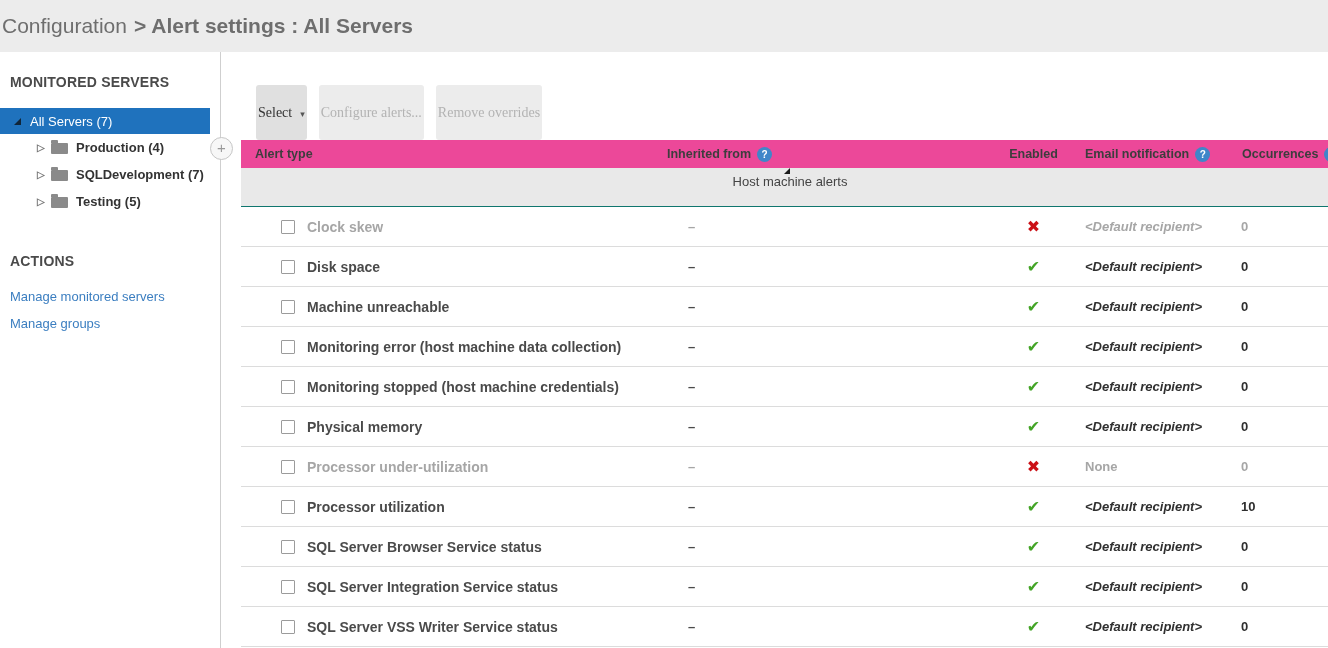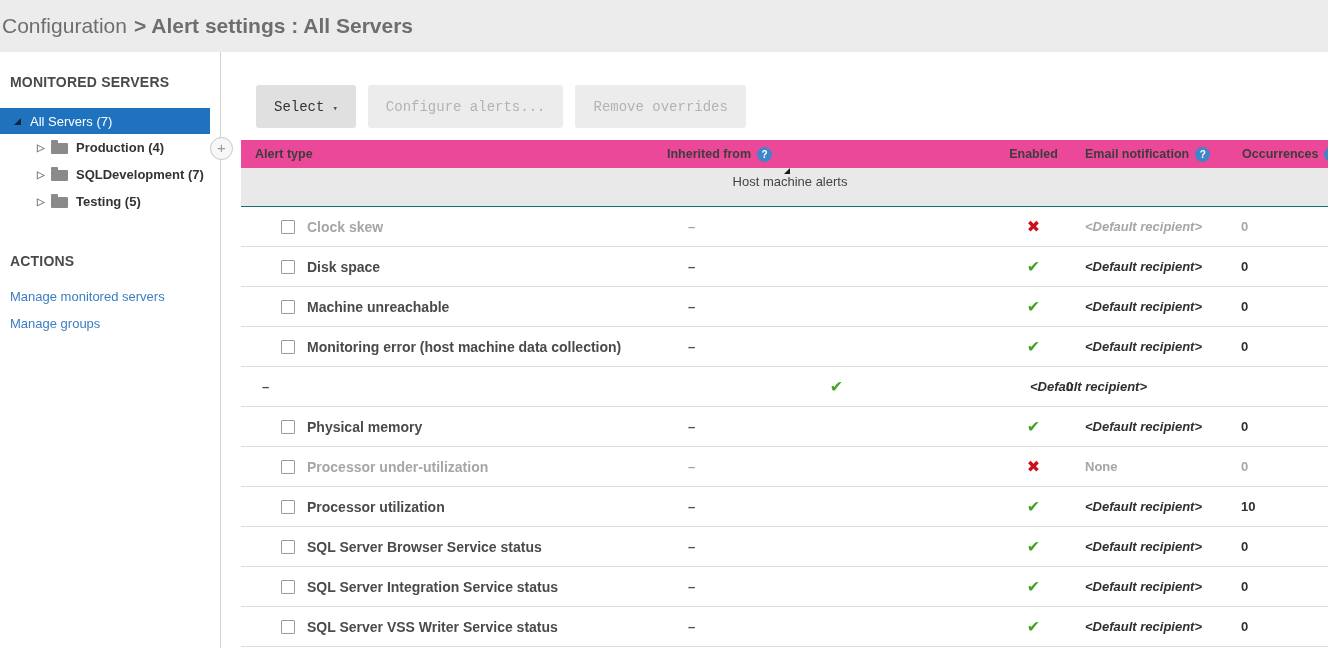--- a/index.html
+++ b/index.html
@@ -35,22 +35,22 @@
   .actions-heading { margin-top:38px; }
   .action-links { margin-top:20px; padding-left:10px; }
   .action-links a { display:block; color:#3b7ec0; font-size:13px; text-decoration:none;
     margin-bottom:12px; cursor:pointer; }
   .add-btn { position:absolute; left:210px; top:85px; width:23px; height:23px;
     border-radius:50%; background:#f7f7f7; border:1px solid #c6c6c6; color:#999;
     font-size:15px; line-height:20px; text-align:center; cursor:pointer; z-index:5; }
 
   
   .toolbar { margin-top:33px; margin-left:15px; height:41px; display:flex; gap:12px; }
-  .btn { border:none; border-radius:3px; font-size:14px; padding:0 18px; height:43px;
-    font-family:Liberation Mono, monospace; }
+  .btn { border:none; border-radius:3px; font-size:14px; padding:0 2px; height:55px;
+    font-family:Liberation Serif, serif; }
   .btn-enabled { background:#e0e0e0; color:#333; cursor:pointer; }
   .btn-enabled .dd-caret { font-size:9px; color:#555; margin-left:8px; }
   .btn-disabled { background:#ececec; color:#b3b3b3; cursor:default; }
 
   
   .alert-table { margin-top:14px; }
   .trow, .thead-row { display:grid;
     grid-template-columns:minmax(0,1fr) 339px 55px 175px 92px;
     align-items:center; }
   .thead-row { height:28px; background:#ec4899; font-size:12.5px; font-weight:bold;
@@ -230,20 +230,24 @@
       <span class="check">✔</span>
     </div>
     <div class="cell-email">
       <span class="italic">&lt;Default recipient&gt;</span>
     </div>
     <div class="cell-occ">
       <span>0</span>
     </div>
   </div>
           <div class="trow">
+    <div class="cell-name">
+      <span class="cbx"></span>
+      <span>Monitoring stopped (host machine credentials)</span>
+    </div>
     <div class="cell-inherited">
       <span>–</span>
     </div>
     <div class="cell-enabled">
       <span class="check">✔</span>
     </div>
     <div class="cell-email">
       <span class="italic">&lt;Default recipient&gt;</span>
     </div>
     <div class="cell-occ">

